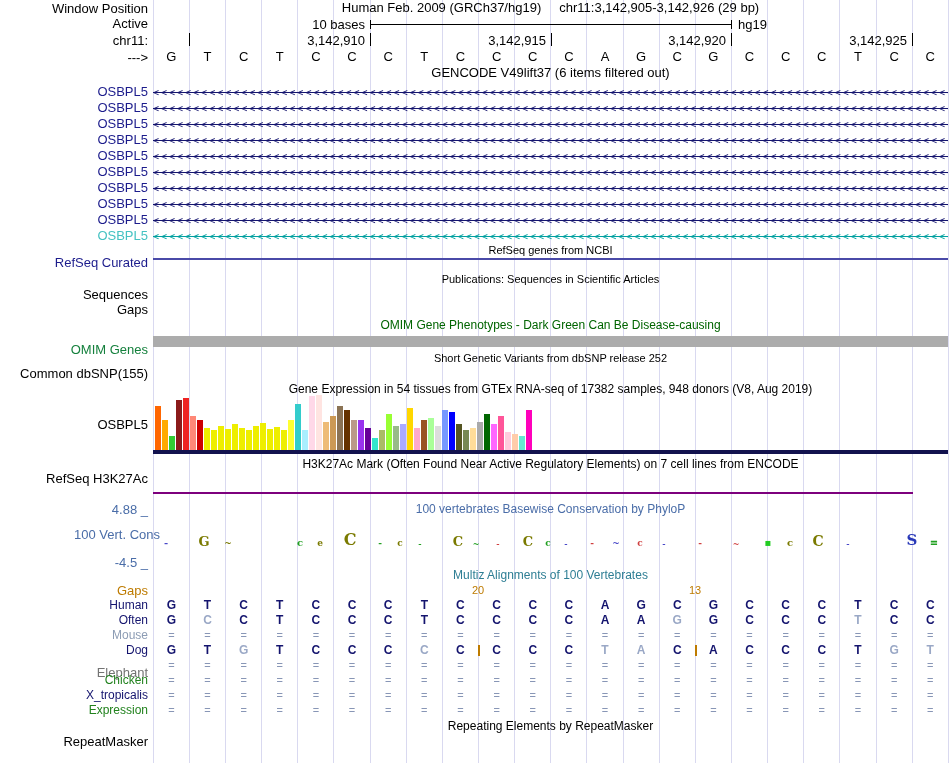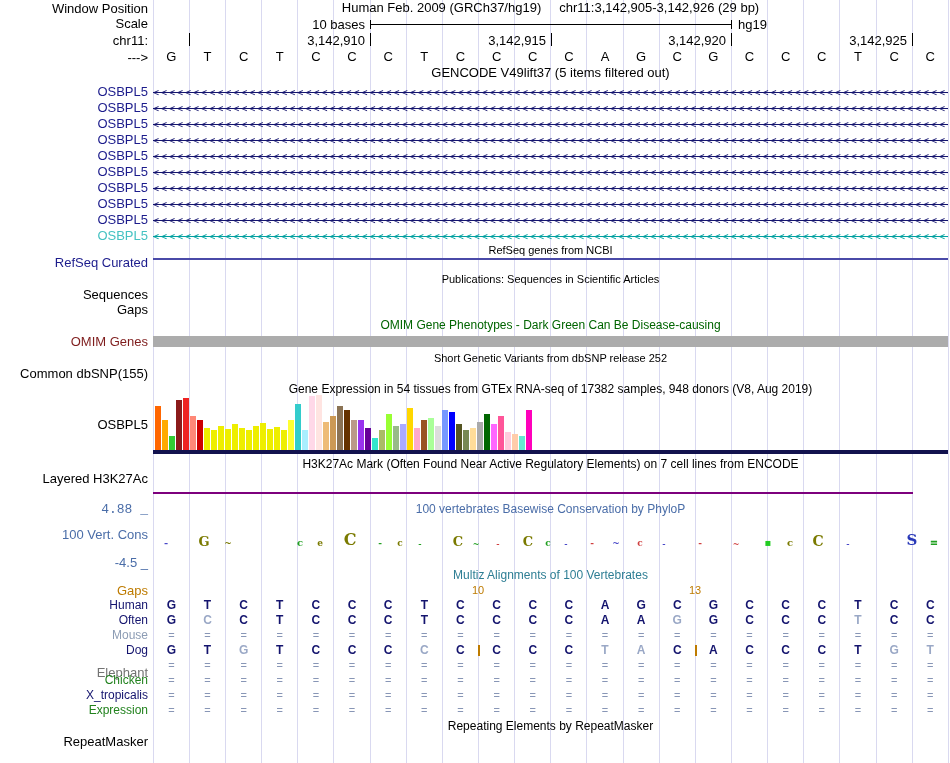--- a/index.html
+++ b/index.html
@@ -51,21 +51,21 @@
       <div class="gridline" style="left: 875.527px;"></div>
       <div class="gridline" style="left: 911.664px;"></div>
       <div class="gridline" style="left: 947.8px;"></div>
     </div>
 
   <div class="side-label" style="top:2px">Window Position</div>
   <div class="center-header" style="top:1px;font-size:13px">
     <span>Human Feb. 2009 (GRCh37/hg19)</span><span style="display:inline-block;width:18px"></span><span>chr11:3,142,905-3,142,926 (29 bp)</span>
   </div>
 
-  <div class="side-label" style="top:17px">Scale</div>
+  <div class="side-label" style="top:17px">Active</div>
   <div style="position:absolute;left:153px;top:17px;width:212px;text-align:right;font-size:13px">10 bases</div>
   <div class="hline" style="left:370px;top:24px;width:361px;height:1px;background:#000"></div>
   <div class="tick" style="left:370px;top:20px;height:9px"></div>
   <div class="tick" style="left:731px;top:20px;height:9px"></div>
   <div style="position:absolute;left:738px;top:17px;font-size:13px">hg19</div>
 
   <div class="side-label" style="top:34px">chr11:</div>
   <div id="ruler-row">
       <div style="position: absolute; left: 273px; top: 33px; width: 92px; text-align: right; font-size: 13px;">3,142,910</div>
       <div class="tick" style="left: 370px; top: 33px; height: 13px;"></div>
@@ -97,21 +97,21 @@
       <div class="base" style="left: 677.277px; top: 50px;">C</div>
       <div class="base" style="left: 713.414px; top: 50px;">G</div>
       <div class="base" style="left: 749.55px; top: 50px;">C</div>
       <div class="base" style="left: 785.686px; top: 50px;">C</div>
       <div class="base" style="left: 821.823px; top: 50px;">C</div>
       <div class="base" style="left: 857.959px; top: 50px;">T</div>
       <div class="base" style="left: 894.095px; top: 50px;">C</div>
       <div class="base" style="left: 930.232px; top: 50px;">C</div>
     </div>
 
-  <div class="center-header" style="top:66px;font-size:13px">GENCODE V49lift37 (5 items filtered out)</div>
+  <div class="center-header" style="top:66px;font-size:13px">GENCODE V49lift37 (6 items filtered out)</div>
   <div id="transcripts">
       <div class="side-label" style="top: 85px; color: rgb(28, 28, 140);">OSBPL5</div>
       <div class="tx-row" style="top: 84px;">
         <div class="tx-line" style="background: rgb(20, 20, 110);"></div>
         <div class="tx-chev" style="color: rgb(20, 20, 110);">&lt;&lt;&lt;&lt;&lt;&lt;&lt;&lt;&lt;&lt;&lt;&lt;&lt;&lt;&lt;&lt;&lt;&lt;&lt;&lt;&lt;&lt;&lt;&lt;&lt;&lt;&lt;&lt;&lt;&lt;&lt;&lt;&lt;&lt;&lt;&lt;&lt;&lt;&lt;&lt;&lt;&lt;&lt;&lt;&lt;&lt;&lt;&lt;&lt;&lt;&lt;&lt;&lt;&lt;&lt;&lt;&lt;&lt;&lt;&lt;&lt;&lt;&lt;&lt;&lt;&lt;&lt;&lt;&lt;&lt;&lt;&lt;&lt;&lt;&lt;&lt;&lt;&lt;&lt;&lt;&lt;&lt;&lt;&lt;&lt;&lt;&lt;&lt;&lt;&lt;&lt;&lt;&lt;&lt;&lt;&lt;&lt;&lt;&lt;&lt;&lt;&lt;&lt;&lt;&lt;&lt;&lt;&lt;&lt;&lt;</div>
       </div>
       <div class="side-label" style="top: 101px; color: rgb(28, 28, 140);">OSBPL5</div>
       <div class="tx-row" style="top: 100px;">
         <div class="tx-line" style="background: rgb(20, 20, 110);"></div>
         <div class="tx-chev" style="color: rgb(20, 20, 110);">&lt;&lt;&lt;&lt;&lt;&lt;&lt;&lt;&lt;&lt;&lt;&lt;&lt;&lt;&lt;&lt;&lt;&lt;&lt;&lt;&lt;&lt;&lt;&lt;&lt;&lt;&lt;&lt;&lt;&lt;&lt;&lt;&lt;&lt;&lt;&lt;&lt;&lt;&lt;&lt;&lt;&lt;&lt;&lt;&lt;&lt;&lt;&lt;&lt;&lt;&lt;&lt;&lt;&lt;&lt;&lt;&lt;&lt;&lt;&lt;&lt;&lt;&lt;&lt;&lt;&lt;&lt;&lt;&lt;&lt;&lt;&lt;&lt;&lt;&lt;&lt;&lt;&lt;&lt;&lt;&lt;&lt;&lt;&lt;&lt;&lt;&lt;&lt;&lt;&lt;&lt;&lt;&lt;&lt;&lt;&lt;&lt;&lt;&lt;&lt;&lt;&lt;&lt;&lt;&lt;&lt;&lt;&lt;&lt;&lt;</div>
@@ -160,21 +160,21 @@
 
   <div class="center-header" style="top:244px;font-size:11px">RefSeq genes from NCBI</div>
   <div class="side-label" id="refseq-label" style="top: 256px; color: rgb(28, 28, 140);">RefSeq Curated</div>
   <div class="hline" id="refseq-line" style="left: 153px; top: 258px; width: 795px; height: 2px; background: rgb(74, 74, 168);"></div>
 
   <div class="center-header" style="top:273px;font-size:11px">Publications: Sequences in Scientific Articles</div>
   <div class="side-label" style="top:288px">Sequences</div>
   <div class="side-label" style="top:303px">Gaps</div>
 
   <div class="center-header" id="omim-header" style="top: 319px; color: rgb(0, 100, 0);">OMIM Gene Phenotypes - Dark Green Can Be Disease-causing</div>
-  <div class="side-label" id="omim-label" style="top: 335px; color: #7f1d1d;">OMIM Genes</div>
+  <div class="side-label" id="omim-label" style="top: 343px; color: #15803d;">OMIM Genes</div>
   <div class="hline" id="omim-bar" style="left: 153px; top: 336px; width: 795px; height: 11px; background: rgb(172, 172, 172);"></div>
 
   <div class="center-header" style="top:352px;font-size:11px">Short Genetic Variants from dbSNP release 252</div>
   <div class="side-label" style="top:367px">Common dbSNP(155)</div>
 
   <div class="center-header" style="top:383px">Gene Expression in 54 tissues from GTEx RNA-seq of 17382 samples, 948 donors (V8, Aug 2019)</div>
   <div class="side-label" style="top:418px">OSBPL5</div>
   <div id="gtex-bars">
       <div class="bar" style="left: 155px; top: 406px; width: 6px; height: 44px; background: rgb(255, 102, 0);"></div>
       <div class="bar" style="left: 162px; top: 420px; width: 6px; height: 30px; background: rgb(255, 170, 0);"></div>
@@ -227,26 +227,26 @@
       <div class="bar" style="left: 491px; top: 424px; width: 6px; height: 26px; background: rgb(255, 102, 255);"></div>
       <div class="bar" style="left: 498px; top: 416px; width: 6px; height: 34px; background: rgb(255, 85, 153);"></div>
       <div class="bar" style="left: 505px; top: 432px; width: 6px; height: 18px; background: rgb(255, 204, 221);"></div>
       <div class="bar" style="left: 512px; top: 434px; width: 6px; height: 16px; background: rgb(255, 204, 170);"></div>
       <div class="bar" style="left: 519px; top: 436px; width: 6px; height: 14px; background: rgb(102, 230, 210);"></div>
       <div class="bar" style="left: 526px; top: 410px; width: 6px; height: 40px; background: rgb(255, 0, 187);"></div>
     </div>
   <div class="hline" id="gtex-baseline" style="left: 153px; top: 450px; width: 795px; height: 4px; background: rgb(18, 18, 78);"></div>
 
   <div class="center-header" style="top:458px">H3K27Ac Mark (Often Found Near Active Regulatory Elements) on 7 cell lines from ENCODE</div>
-  <div class="side-label" style="top:472px">Layered H3K27Ac</div>
+  <div class="side-label" style="top:472px">RefSeq H3K27Ac</div>
   <div class="hline" id="h3k-line" style="left: 153px; top: 492px; width: 760px; height: 2px; background: rgb(125, 0, 125);"></div>
 
-  <div class="side-label" id="phylop-max" style="top: 503px; color: rgb(74, 109, 168); font-family: Liberation Mono, monospace;">4.88 _</div>
+  <div class="side-label" id="phylop-max" style="top: 503px; color: rgb(74, 109, 168);">4.88 _</div>
   <div class="center-header" id="phylop-header" style="top: 503px; color: rgb(74, 109, 168);">100 vertebrates Basewise Conservation by PhyloP</div>
-  <div class="side-label" id="phylop-label" style="top: 528px; color: rgb(74, 109, 168);">100 Vert. Cons</div>
+  <div class="side-label" id="phylop-label" style="top: 528px; color: rgb(74, 109, 168); margin-left: 12px;">100 Vert. Cons</div>
   <div class="side-label" id="phylop-min" style="top: 556px; color: rgb(74, 109, 168);">-4.5 _</div>
   <div id="phylop-marks">
       <div class="mark" style="left: 166px; top: 536px; font-size: 10px; line-height: 14px; color: rgb(72, 72, 200);">-</div>
       <div class="mark" style="left: 204px; top: 533px; font-size: 13px; line-height: 17px; color: rgb(122, 122, 0);">G</div>
       <div class="mark" style="left: 228px; top: 537px; font-size: 9px; line-height: 13px; color: rgb(122, 122, 0);">~</div>
       <div class="mark" style="left: 300px; top: 536px; font-size: 10px; line-height: 14px; color: rgb(34, 160, 34);">c</div>
       <div class="mark" style="left: 320px; top: 537px; font-size: 9px; line-height: 13px; color: rgb(122, 122, 0);">e</div>
       <div class="mark" style="left: 350px; top: 530px; font-size: 16px; line-height: 20px; color: rgb(122, 122, 0);">C</div>
       <div class="mark" style="left: 380px; top: 537px; font-size: 9px; line-height: 13px; color: rgb(34, 160, 34);">-</div>
       <div class="mark" style="left: 400px; top: 537px; font-size: 9px; line-height: 13px; color: rgb(122, 122, 0);">c</div>
@@ -267,21 +267,21 @@
       <div class="mark" style="left: 790px; top: 536px; font-size: 10px; line-height: 14px; color: rgb(122, 122, 0);">c</div>
       <div class="mark" style="left: 818px; top: 532px; font-size: 14px; line-height: 18px; color: rgb(122, 122, 0);">C</div>
       <div class="mark" style="left: 848px; top: 538px; font-size: 8px; line-height: 12px; color: rgb(72, 72, 200);">-</div>
       <div class="mark" style="left: 912px; top: 531px; font-size: 15px; line-height: 19px; color: rgb(40, 56, 184);">S</div>
       <div class="mark" style="left: 934px; top: 536px; font-size: 10px; line-height: 14px; color: rgb(34, 160, 34);">≡</div>
     </div>
 
   <div class="center-header" id="multiz-header" style="top: 569px; color: rgb(46, 126, 148);">Multiz Alignments of 100 Vertebrates</div>
   <div class="side-label" id="gaps-label" style="top: 584px; color: rgb(190, 123, 0);">Gaps</div>
   <div id="gap-numbers">
-      <div style="position: absolute; left: 478px; top: 584px; transform: translateX(-50%); color: rgb(190, 123, 0); font-size: 11px;">10</div>
+      <div style="position: absolute; left: 478px; top: 584px; transform: translateX(-50%); color: rgb(190, 123, 0); font-size: 11px;">20</div>
       <div style="position: absolute; left: 695px; top: 584px; transform: translateX(-50%); color: rgb(190, 123, 0); font-size: 11px;">13</div>
     </div>
   <div id="multiz-rows">
       <div class="side-label" style="top: 598px; color: rgb(20, 20, 110); font-size: 12px;">Human</div>
       <div style="position: absolute; left: 153px; top: 598px; width: 795px; height: 15px;">
         <div class="mz-cell" style="left: 18.3682px; top: 0px; color: rgb(20, 20, 110); font-weight: 700; font-size: 12px;">G</div>
         <div class="mz-cell" style="left: 54.5045px; top: 0px; color: rgb(20, 20, 110); font-weight: 700; font-size: 12px;">T</div>
         <div class="mz-cell" style="left: 90.6409px; top: 0px; color: rgb(20, 20, 110); font-weight: 700; font-size: 12px;">C</div>
         <div class="mz-cell" style="left: 126.777px; top: 0px; color: rgb(20, 20, 110); font-weight: 700; font-size: 12px;">T</div>
         <div class="mz-cell" style="left: 162.914px; top: 0px; color: rgb(20, 20, 110); font-weight: 700; font-size: 12px;">C</div>

